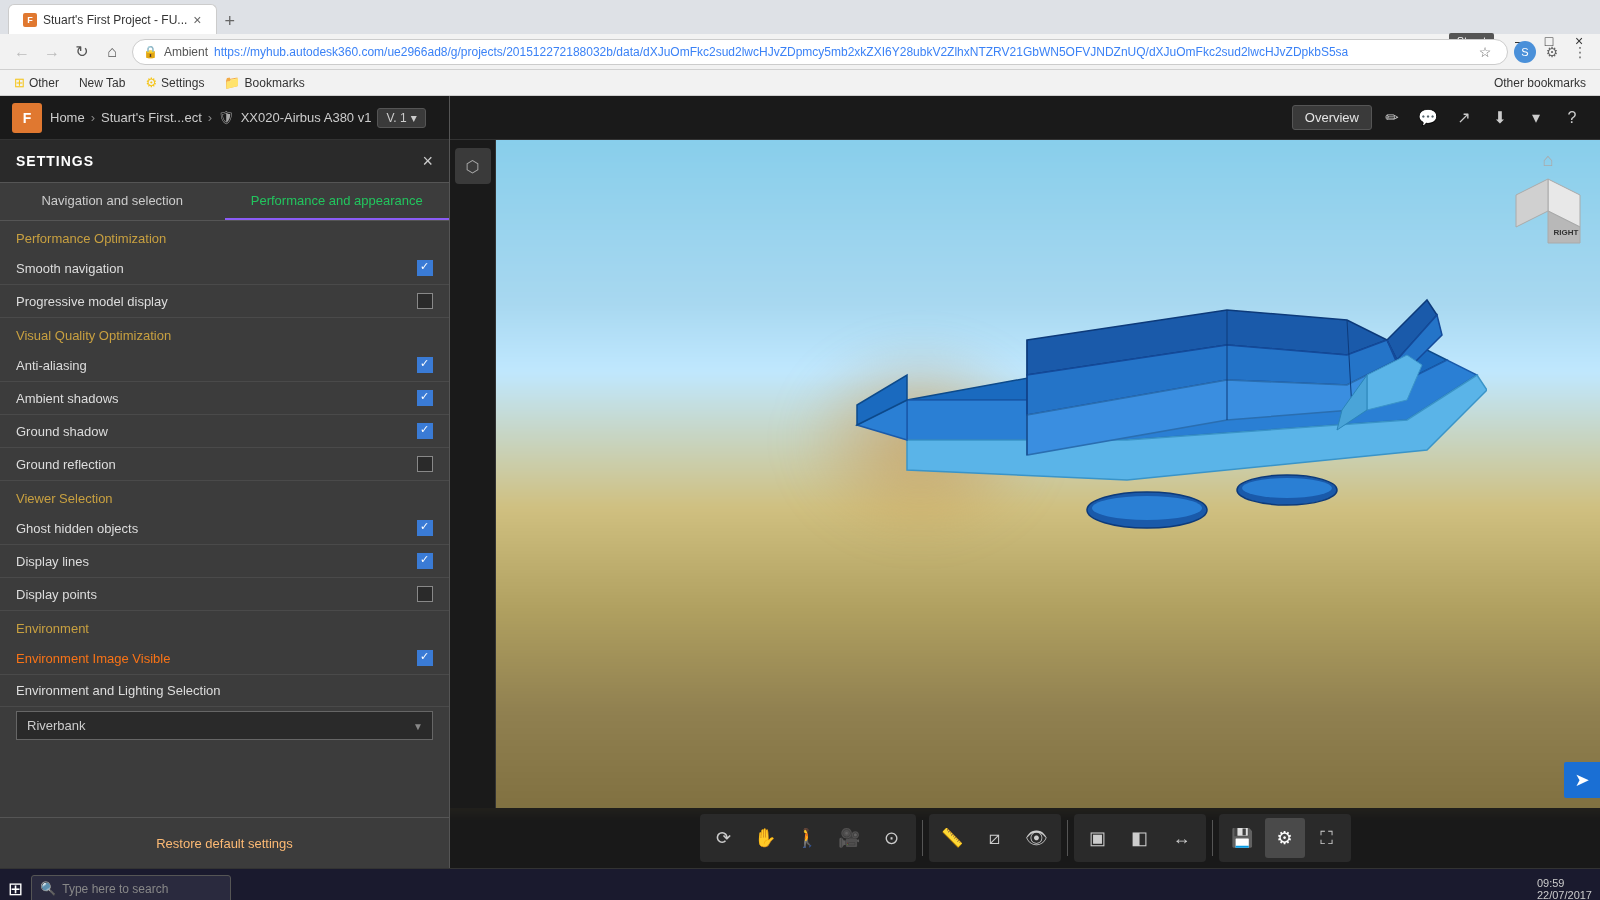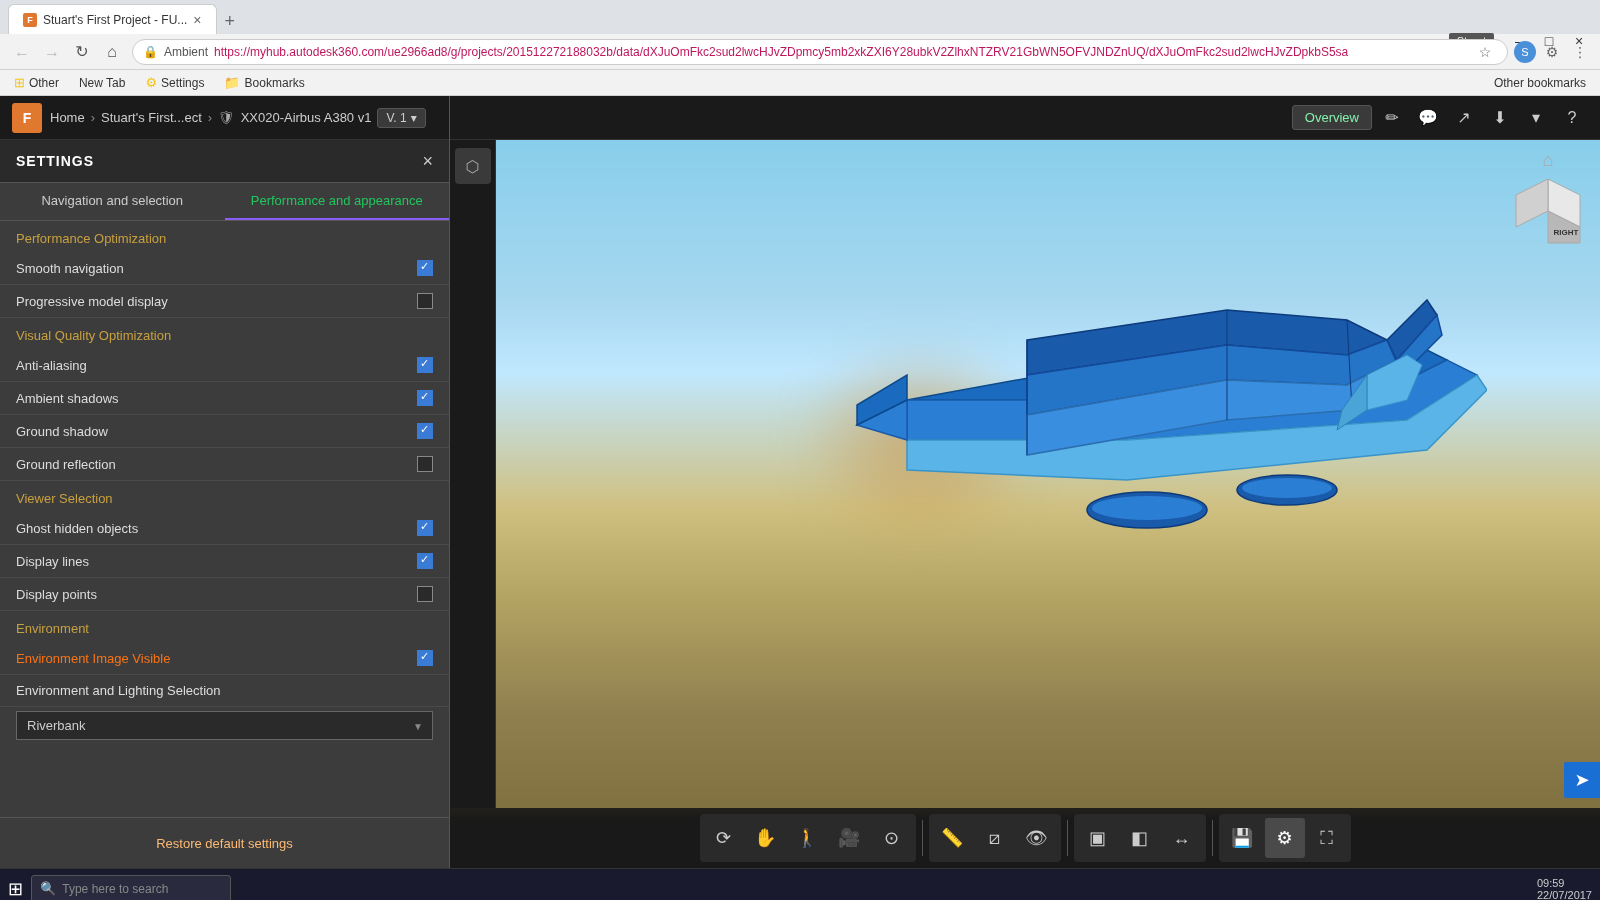--- a/index.html
+++ b/index.html
@@ -13,41 +13,41 @@
     .tab-new { background: none; border: none; color: #666; font-size: 18px; cursor: pointer; padding: 2px 8px; }
     .win-btn { width: 26px; height: 26px; border: none; background: none; cursor: pointer; font-size: 14px; color: #333; display: flex; align-items: center; justify-content: center; }
     .user-icon { background: #555; color: white; font-size: 11px; padding: 2px 8px; border-radius: 2px; margin-right: 8px; }
 
     .address-bar { background: #f2f2f2; height: 36px; display: flex; align-items: center; padding: 0 8px; gap: 6px; border-bottom: 1px solid #d0d0d0; }
     .addr-nav { display: flex; gap: 2px; }
     .addr-btn { width: 28px; height: 28px; border: none; background: none; cursor: pointer; font-size: 16px; color: #555; border-radius: 3px; display: flex; align-items: center; justify-content: center; }
     .addr-btn.disabled { color: #bbb; cursor: default; }
     .addr-input-wrap { flex: 1; background: white; border: 1px solid #ccc; border-radius: 14px; height: 26px; display: flex; align-items: center; padding: 0 10px; gap: 6px; }
     .secure-icon { color: #2a7a2a; font-size: 12px; }
-    .addr-input { border: none; outline: none; flex: 1; font-size: 12px; color: #be185d; background: transparent; }
+    .addr-input { border: none; outline: none; flex: 1; font-size: 12px; color: #3b82f6; background: transparent; }
     .addr-right { display: flex; gap: 4px; align-items: center; }
     .addr-icon { width: 24px; height: 24px; cursor: pointer; color: #666; font-size: 14px; display: flex; align-items: center; justify-content: center; }
     .profile-icon { background: #4a90d9; color: white; border-radius: 50%; width: 22px; height: 22px; font-size: 11px; display: flex; align-items: center; justify-content: center; cursor: pointer; }
 
     .bookmarks-bar { background: #f2f2f2; height: 26px; display: flex; align-items: center; padding: 0 8px; gap: 8px; border-bottom: 1px solid #d0d0d0; font-size: 12px; color: #333; }
     .bm-item { display: flex; align-items: center; gap: 4px; cursor: pointer; padding: 2px 6px; border-radius: 3px; }
     .bm-folder { color: #f5c518; font-size: 13px; }
     .bm-other { margin-left: auto; }
 
     
     .app-content { display: flex; height: calc(900px - 128px); }
 
     
     .viewer-area { flex: 1; position: relative; overflow: hidden; }
     .viewer-bg { width: 100%; height: 100%; background: linear-gradient(180deg, #87ceeb 0%, #b0d8f0 30%, #c8e0f0 40%, #a0b890 60%, #8a9070 80%, #7a8060 100%); }
     .breadcrumb { display: flex; align-items: center; gap: 6px; color: #ccc; font-size: 13px; }
     .breadcrumb-sep { color: #888; }
     .version-badge { background: #3a3a3a; color: #ccc; border: 1px solid #555; border-radius: 3px; padding: 2px 8px; font-size: 12px; cursor: pointer; display: flex; align-items: center; gap: 4px; }
     .top-action-btn { background: none; border: none; color: #ccc; font-size: 16px; cursor: pointer; width: 32px; height: 32px; display: flex; align-items: center; justify-content: center; border-radius: 3px; }
-    .overview-btn { background: #3a3a3a; color: #86efac; border: 1px solid #555; border-radius: 3px; padding: 4px 12px; font-size: 13px; cursor: pointer; }
+    .overview-btn { background: #3a3a3a; color: #e5e5e5; border: 1px solid #555; border-radius: 3px; padding: 4px 12px; font-size: 13px; cursor: pointer; }
 
     
     .settings-panel { width: 450px; background: #3c3c3c; border-right: 1px solid #555; position: relative; z-index: 10; display: flex; flex-direction: column; }
     .settings-header { background: #2a2a2a; padding: 12px 16px; display: flex; align-items: center; justify-content: space-between; border-bottom: 1px solid #555; }
     .settings-title { color: white; font-size: 14px; font-weight: bold; letter-spacing: 1px; }
     .settings-close { color: #ccc; font-size: 18px; cursor: pointer; background: none; border: none; line-height: 1; }
 
     .settings-tabs { display: flex; border-bottom: 1px solid #555; background: #3c3c3c; }
     .settings-tab { flex: 1; padding: 10px 16px; color: #ccc; font-size: 13px; cursor: pointer; border-bottom: 2px solid transparent; text-align: center; }
     .settings-tab.active { color: #22c55e; border-bottom: 2px solid #8b5cf6; }

